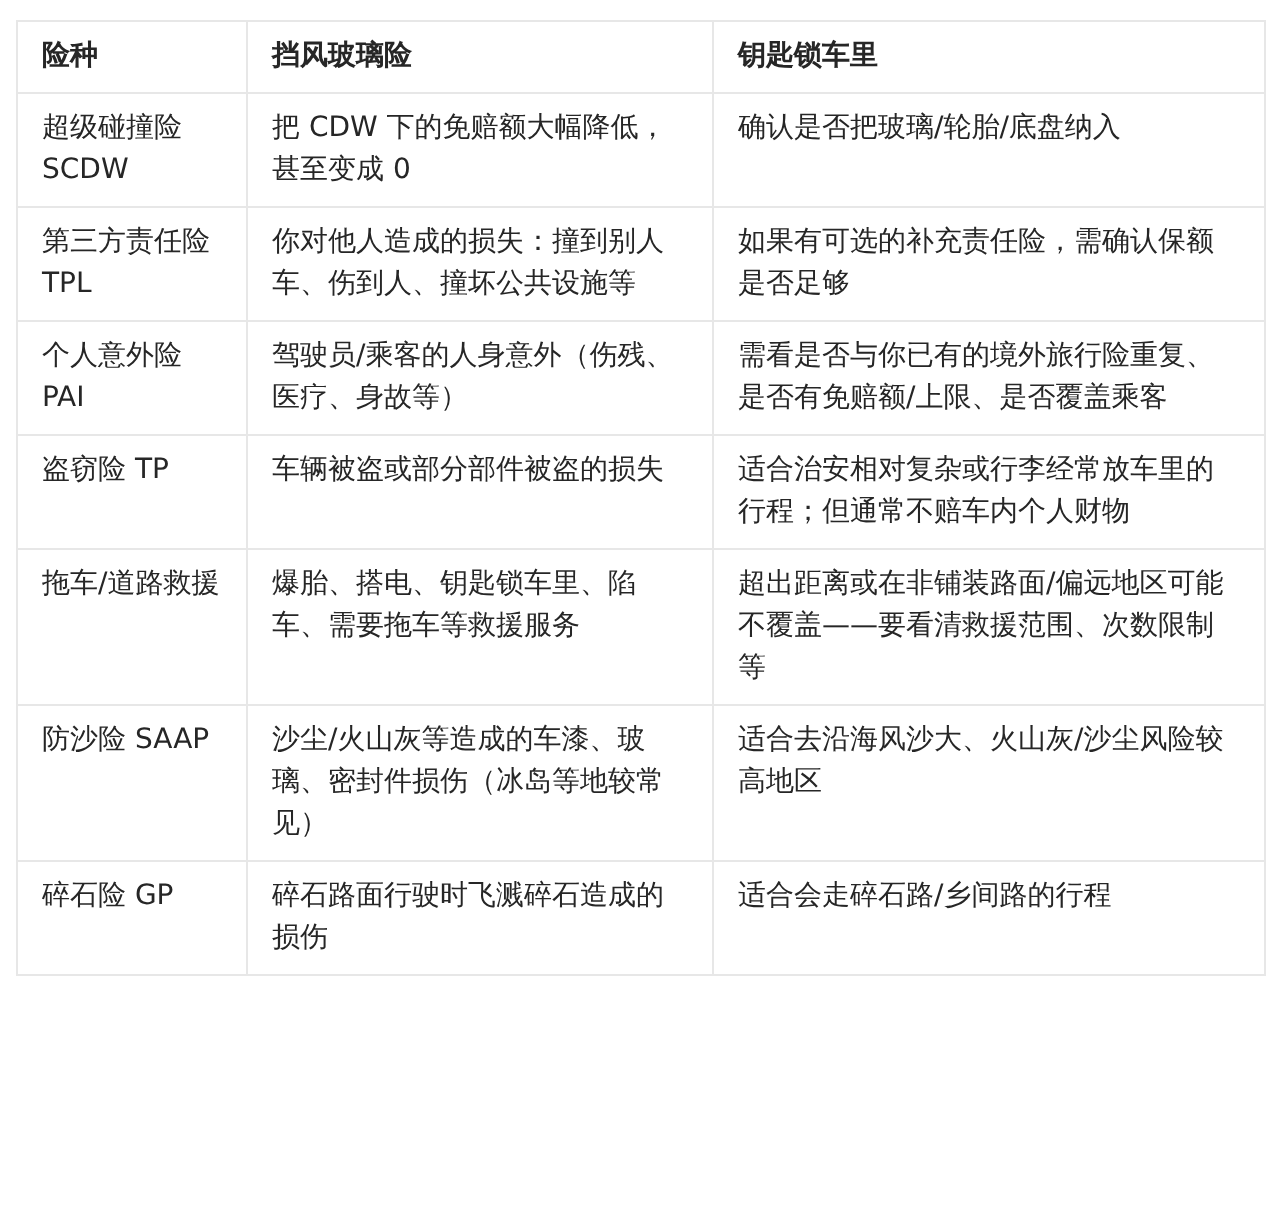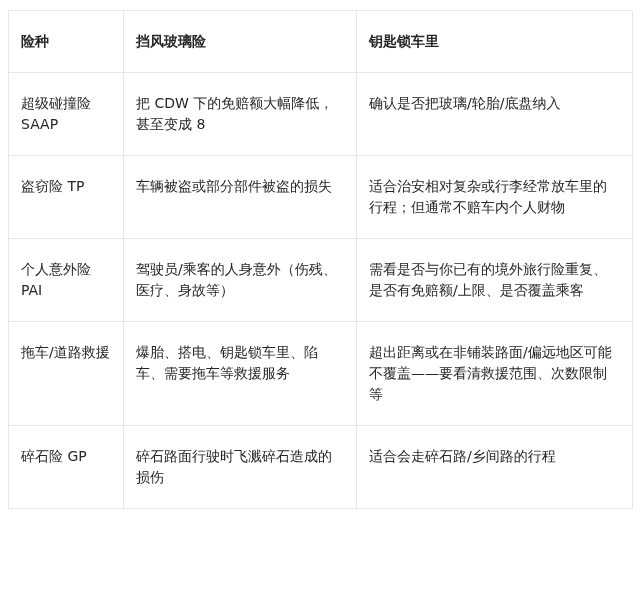--- a/index.html
+++ b/index.html
@@ -19,21 +19,21 @@
   }
   table.insurance {
     width: 624px;
     border-collapse: collapse;
     table-layout: fixed;
     background: #ffffff;
   }
   table.insurance th,
   table.insurance td {
     border: 1px solid #e7e7e7;
-    padding: 20px 12px;
+    padding: 7px 12px;
     font-size: 14px;
     line-height: 21px;
     text-align: left;
     vertical-align: top;
     color: #262626;
     word-break: break-word;
   }
   table.insurance th {
     font-weight: bold;
     vertical-align: middle;
@@ -54,38 +54,48 @@
     </colgroup>
     <thead>
       <tr>
         <th>险种</th>
         <th>挡风玻璃险</th>
         <th>钥匙锁车里</th>
       </tr>
     </thead>
     <tbody>
       <tr>
-        <td>超级碰撞险 SAAP</td>
-        <td>把 CDW 下的免赔额大幅降低，甚至变成 8</td>
+        <td>超级碰撞险 SCDW</td>
+        <td>把 CDW 下的免赔额大幅降低，甚至变成 0</td>
         <td>确认是否把玻璃/轮胎/底盘纳入</td>
+      </tr>
+      <tr>
+        <td>第三方责任险 TPL</td>
+        <td>你对他人造成的损失：撞到别人车、伤到人、撞坏公共设施等</td>
+        <td>如果有可选的补充责任险，需确认保额是否足够</td>
+      </tr>
+      <tr>
+        <td>个人意外险 PAI</td>
+        <td>驾驶员/乘客的人身意外（伤残、医疗、身故等）</td>
+        <td>需看是否与你已有的境外旅行险重复、是否有免赔额/上限、是否覆盖乘客</td>
       </tr>
       <tr>
         <td>盗窃险 TP</td>
         <td>车辆被盗或部分部件被盗的损失</td>
         <td>适合治安相对复杂或行李经常放车里的行程；但通常不赔车内个人财物</td>
       </tr>
       <tr>
-        <td>个人意外险 PAI</td>
-        <td>驾驶员/乘客的人身意外（伤残、医疗、身故等）</td>
-        <td>需看是否与你已有的境外旅行险重复、是否有免赔额/上限、是否覆盖乘客</td>
-      </tr>
-      <tr>
         <td>拖车/道路救援</td>
         <td>爆胎、搭电、钥匙锁车里、陷车、需要拖车等救援服务</td>
         <td>超出距离或在非铺装路面/偏远地区可能不覆盖——要看清救援范围、次数限制等</td>
+      </tr>
+      <tr>
+        <td>防沙险 SAAP</td>
+        <td>沙尘/火山灰等造成的车漆、玻璃、密封件损伤（冰岛等地较常见）</td>
+        <td>适合去沿海风沙大、火山灰/沙尘风险较高地区</td>
       </tr>
       <tr>
         <td>碎石险 GP</td>
         <td>碎石路面行驶时飞溅碎石造成的损伤</td>
         <td>适合会走碎石路/乡间路的行程</td>
       </tr>
     </tbody>
   </table>
 </div>
 

